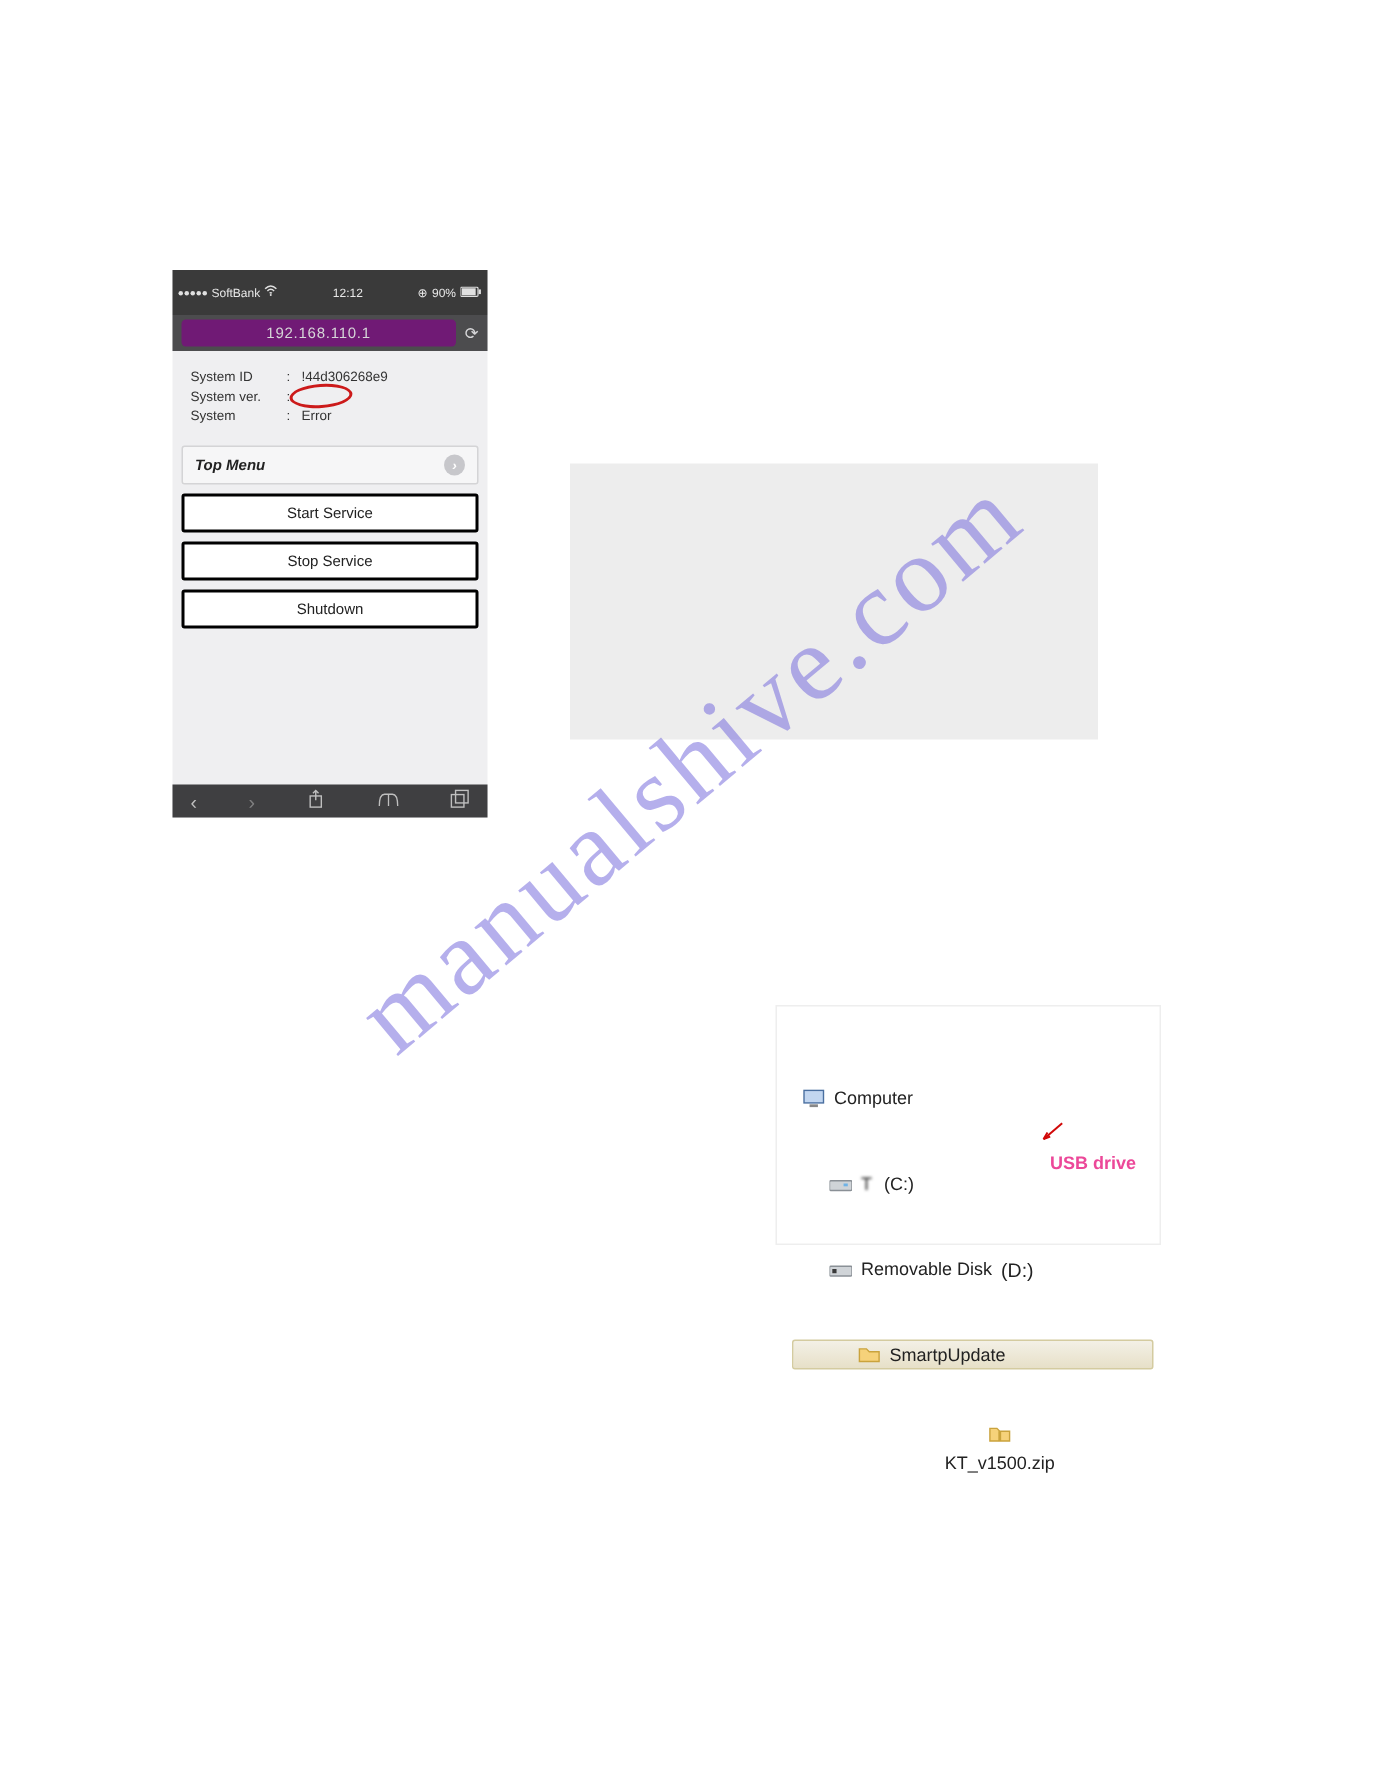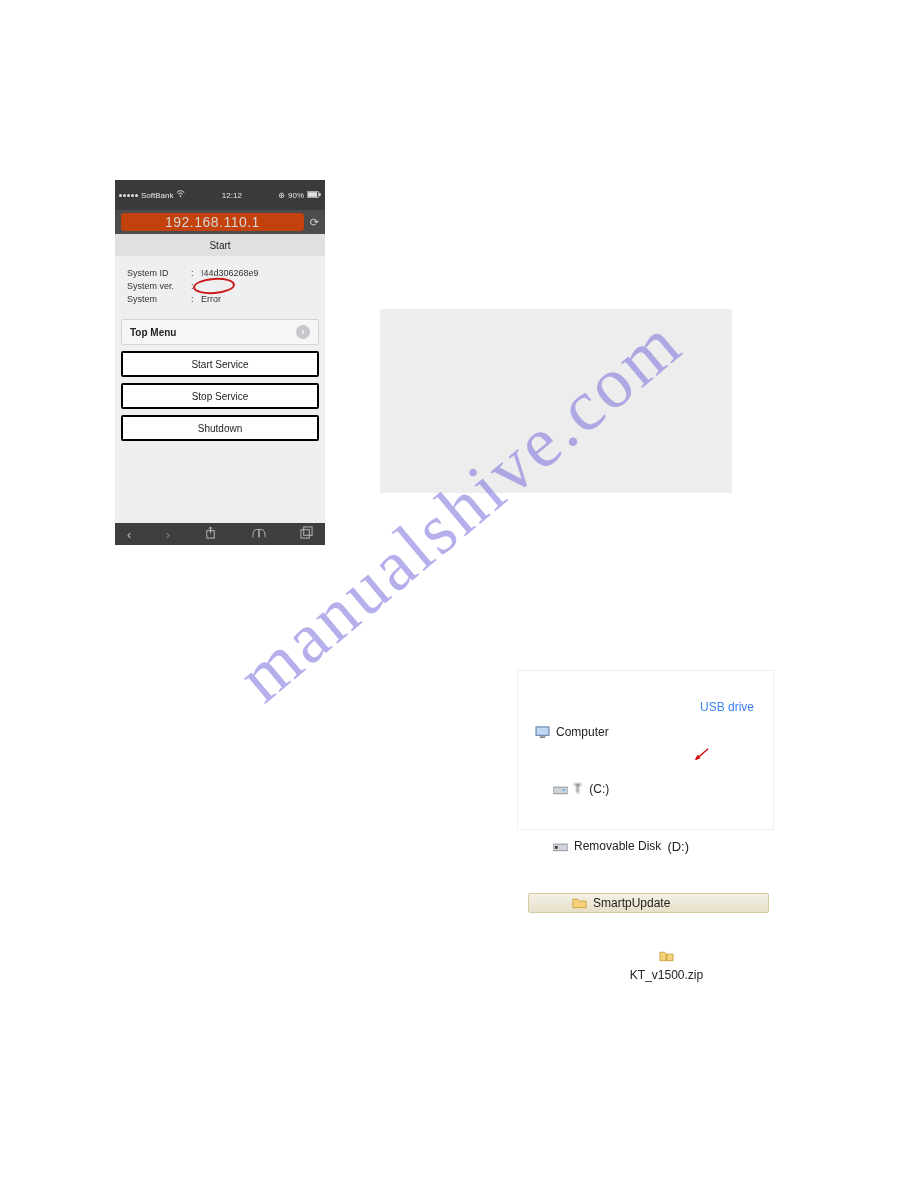--- a/index.html
+++ b/index.html
@@ -58,24 +58,24 @@
     height: 24px;
     background: #4c4c4e;
     display:flex;
     align-items:center;
     padding: 3px 6px;
     gap: 6px;
   }
   .addr-field {
     flex:1;
     height:18px;
-    background:#c2410c;
+    background:#701a75;
     border-radius:3px;
     color:#d6d6d8;
-    font-size:14px;
+    font-size:10px;
     display:flex;
     align-items:center;
     justify-content:center;
     letter-spacing:0.5px;
   }
   .reload-ic { color:#d6d6d8; font-size:11px; }
   .title-bar {
     height: 22px;
     background:#e0e0e2;
     display:flex;
@@ -110,20 +110,21 @@
     background:#f6f6f7;
     border:1px solid #d4d4d6;
     border-radius:2px;
     display:flex;
     align-items:center;
     justify-content:space-between;
     padding: 0 8px;
     font-size:10px;
     font-weight:bold;
     color:#222;
+    font-style:italic;
   }
   .menu-btn.first { margin-top: 4px; }
   .chev {
     width:14px;height:14px;border-radius:50%;background:#c7c7cb;
     color:#fff;display:flex;align-items:center;justify-content:center;font-size:9px;
   }
   .action-btn {
     height: 26px;
     margin: 0 6px 6px 6px;
     background:#fff;
@@ -178,23 +179,24 @@
     background: linear-gradient(#f3f0e6,#e7e0c8);
     border:1px solid #d4cba0;
     border-radius:2px;
     margin-left:-6px; margin-right:-6px;
     padding-left:42px;
   }
   .ic { width:16px; height:16px; display:inline-flex; align-items:center; justify-content:center; font-size:12px; }
   .usb-label {
     position:absolute;
     left: 700px;
-    top: 700px;
-    color:#3b82f6;
+    top: 768px;
+    color:#ec4899;
     font-size:12px;
+    font-weight:bold;
   }
   .arrow {
     position:absolute;
     left: 692px;
     top: 747px;
     width: 18px;
     height: 16px;
   }
   .arrow svg { width:100%; height:100%; }
 
@@ -238,23 +240,20 @@
     </div>
   </div>
 
   <div class="addr-bar">
     <div class="addr-field">
       <span>192.168.110.1</span>
     </div>
     <span class="reload-ic">⟳</span>
   </div>
 
-  <div class="title-bar">
-    <span>Start</span>
-  </div>
 
   <div class="info-block">
     <div class="info-row">
       <span class="info-label">System ID</span>
       <span class="info-sep">:</span>
       <span>!44d306268e9</span>
     </div>
     <div class="info-row">
       <span class="info-label">System ver.</span>
       <span class="info-sep">:</span>

